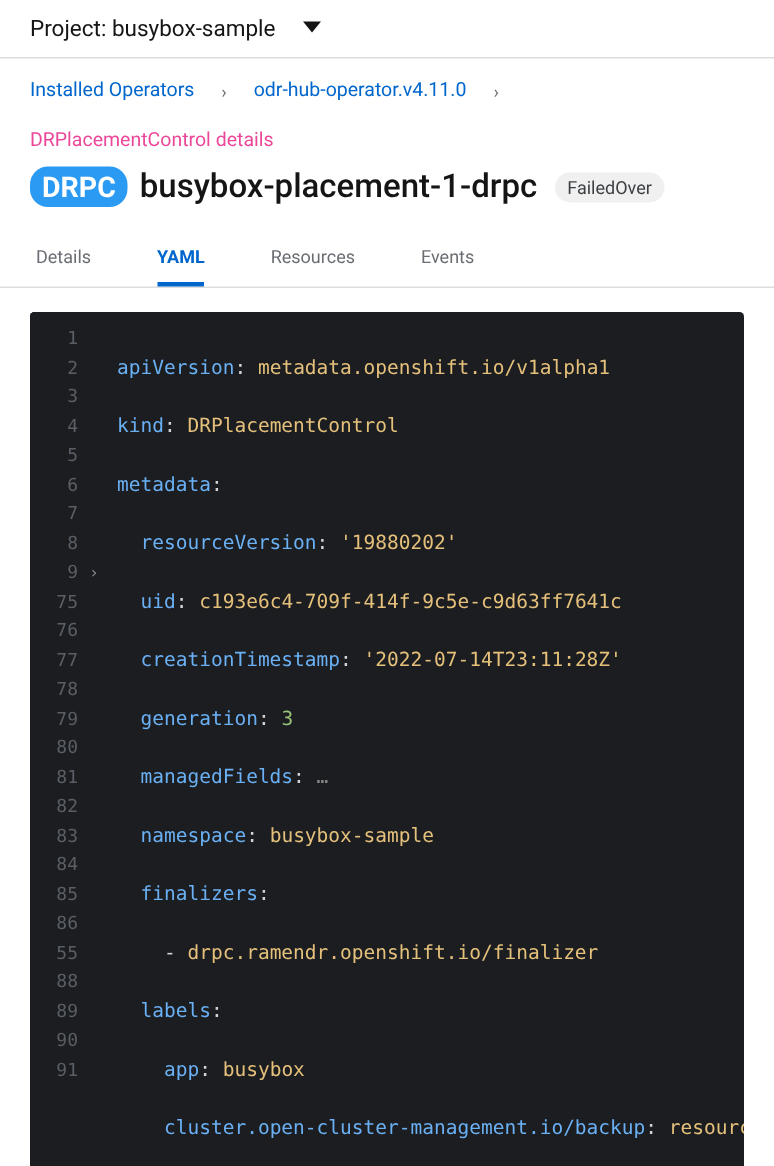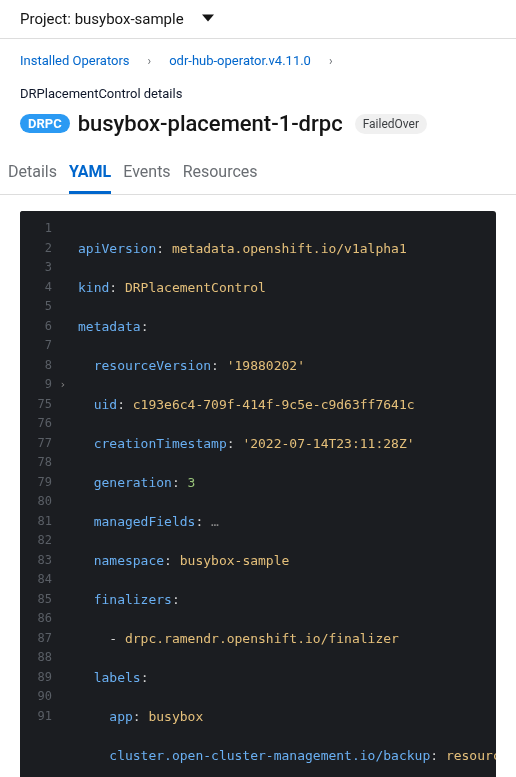--- a/index.html
+++ b/index.html
@@ -4,26 +4,26 @@
 <style>
 * { margin: 0; padding: 0; box-sizing: border-box; }
 body { font-family: -apple-system, BlinkMacSystemFont, "Segoe UI", Roboto, Helvetica, Arial, sans-serif; background: #fff; color: #151515; width: 516px; }
 .project-bar { display: flex; align-items: center; padding: 10px 20px; border-bottom: 1px solid #ddd; font-size: 15px; }
 .project-bar .label { color: #151515; }
 .project-bar .caret { margin-left: 18px; }
 .caret-svg { width: 12px; height: 12px; }
 .breadcrumbs { display: flex; align-items: center; gap: 18px; padding: 14px 20px 0 20px; font-size: 13px; flex-wrap: wrap; }
 .breadcrumbs a { color: #0066cc; text-decoration: none; }
 .breadcrumbs .sep { color: #6a6e73; font-size: 12px; }
-.breadcrumbs .current { color: #0f172a; }
+.breadcrumbs .current { color: #ec4899; }
 .title-row { display: flex; align-items: center; gap: 8px; padding: 10px 20px 18px 20px; }
-.res-badge { background: #2b9af3; color: #fff; font-weight: 700; font-size: 13px; padding: 2px 8px; border-radius: 12px; }
+.res-badge { background: #2b9af3; color: #fff; font-weight: 700; font-size: 19px; padding: 2px 8px; border-radius: 12px; }
 .title-text { font-size: 22px; font-weight: 500; color: #151515; }
 .status-badge { background: #f0f0f0; color: #3c3f42; font-size: 12px; padding: 3px 8px; border-radius: 10px; margin-left: 4px; }
-.tabs { display: flex; gap: 12px; padding: 0 8px; border-bottom: 1px solid #ddd; font-size: 16px; }
+.tabs { display: flex; gap: 44px; padding: 0 24px; border-bottom: 1px solid #ddd; font-size: 12px; }
 .tab { padding: 8px 0 10px 0; color: #6a6e73; cursor: pointer; border-bottom: 3px solid transparent; }
 .tab.active { color: #0066cc; border-bottom-color: #0066cc; font-weight: 700; }
 .editor-wrap { padding: 16px 20px 8px 20px; }
 .editor { background: #1b1d21; border-radius: 3px; font-family: "Menlo", "Monaco", "Consolas", monospace; font-size: 13px; line-height: 1.5; display: flex; overflow: hidden; }
 .gutter { background: #1b1d21; color: #5a5f66; padding: 8px 8px 8px 10px; text-align: right; user-select: none; font-size: 12px; min-width: 40px; }
 .gutter .ln { height: 19.5px; position: relative; }
 .fold-icon { position: absolute; right: -14px; top: 2px; color: #888; font-size: 11px; }
 .code { padding: 8px 10px 8px 18px; color: #d4d4d4; flex: 1; overflow-x: auto; white-space: pre; }
 .code .row { height: 19.5px; }
 .k { color: #6ab0f3; }     
@@ -54,22 +54,22 @@
 
 <div class="title-row">
   <span class="res-badge">DRPC</span>
   <span class="title-text">busybox-placement-1-drpc</span>
   <span class="status-badge">FailedOver</span>
 </div>
 
 <div class="tabs">
   <div class="tab">Details</div>
   <div class="tab active">YAML</div>
+  <div class="tab">Resources</div>
   <div class="tab">Events</div>
-  <div class="tab">Resources</div>
 </div>
 
 <div class="editor-wrap">
   <div class="editor">
     <div class="gutter" id="gutter">
         <div class="ln">1</div>
         <div class="ln">2</div>
         <div class="ln">3</div>
         <div class="ln">4</div>
         <div class="ln">5</div>
@@ -82,21 +82,21 @@
         <div class="ln">77</div>
         <div class="ln">78</div>
         <div class="ln">79</div>
         <div class="ln">80</div>
         <div class="ln">81</div>
         <div class="ln">82</div>
         <div class="ln">83</div>
         <div class="ln">84</div>
         <div class="ln">85</div>
         <div class="ln">86</div>
-        <div class="ln">87</div>
+        <div class="ln">55</div>
         <div class="ln">88</div>
         <div class="ln">89</div>
         <div class="ln">90</div>
         <div class="ln">91</div>
       </div>
     <div class="code">
 <div class="row"><span class="k">apiVersion</span><span class="p">: </span><span class="s">metadata.openshift.io/v1alpha1</span></div>
 <div class="row"><span class="k">kind</span><span class="p">: </span><span class="s">DRPlacementControl</span></div>
 <div class="row"><span class="k">metadata</span><span class="p">:</span></div>
 <div class="row">  <span class="k">resourceVersion</span><span class="p">: </span><span class="s">'19880202'</span></div>

